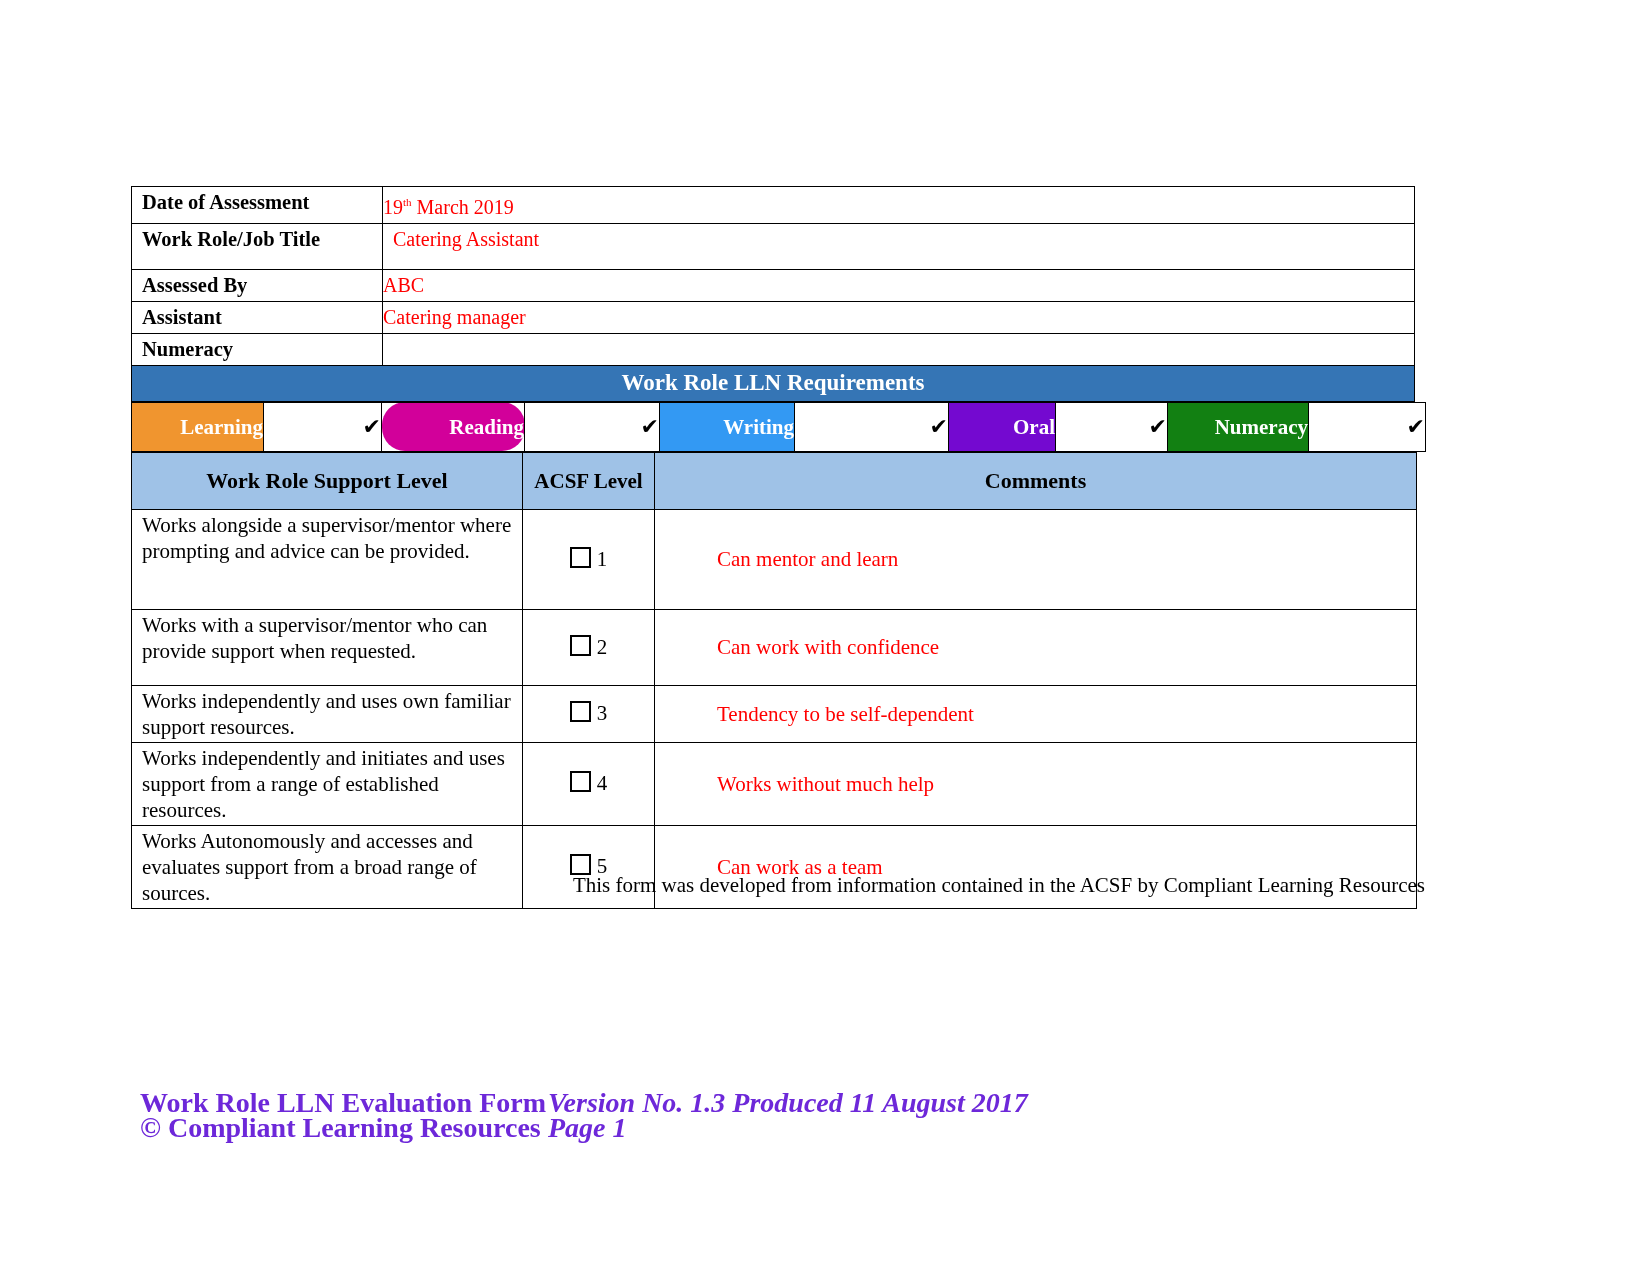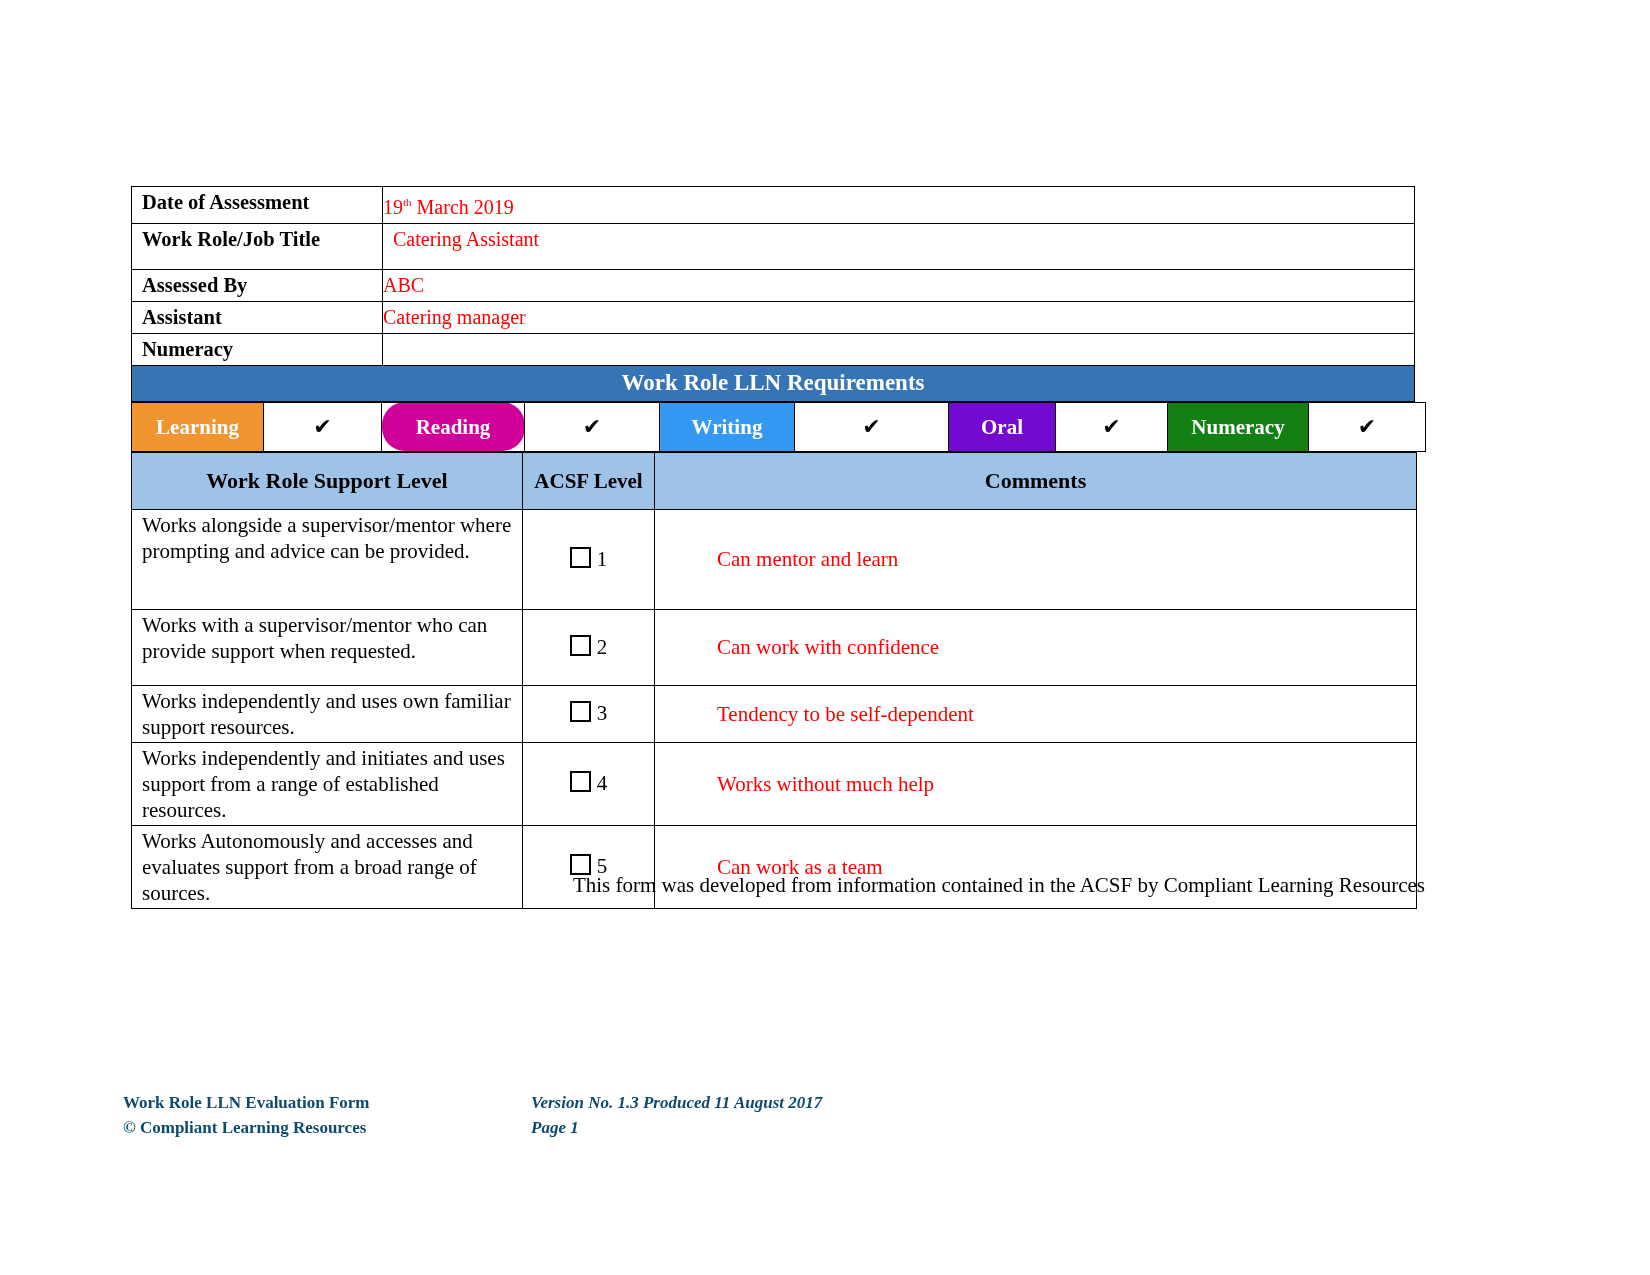--- a/index.html
+++ b/index.html
@@ -89,21 +89,21 @@
   table.skills {
     width: 1284px;
     border-collapse: collapse;
     table-layout: fixed;
     margin: 0;
   }
   table.skills td {
     border: 1px solid #000000;
     padding: 0;
     height: 48px;
-    text-align: center;
+    text-align: right;
     vertical-align: middle;
   }
   .skill-name {
     color: #ffffff;
     font-weight: bold;
     font-size: 21px;
     line-height: 24px;
     padding: 0 4px;
     text-align: center;
   }
@@ -182,25 +182,25 @@
     width: 1294px;
     text-align: right;
     font-size: 21px;
     line-height: 26px;
     color: #000000;
   }
 
   
   .page-footer {
     position: absolute;
-    left: 123px;
+    left: 140px;
     top: 1090px;
-    color: #0c4a6e;
-    font-weight: bold;
-    font-size: 17px;
+    color: #6d28d9;
+    font-weight: bold;
+    font-size: 28px;
     line-height: 25px;
   }
   .page-footer .ft-row { display: flex; }
   .page-footer .ft-col1 { width: 408px; }
   .page-footer .ft-col2 { width: 520px; font-style: italic; }
 </style>
 </head>
 <body>
 
 <div class="page">

